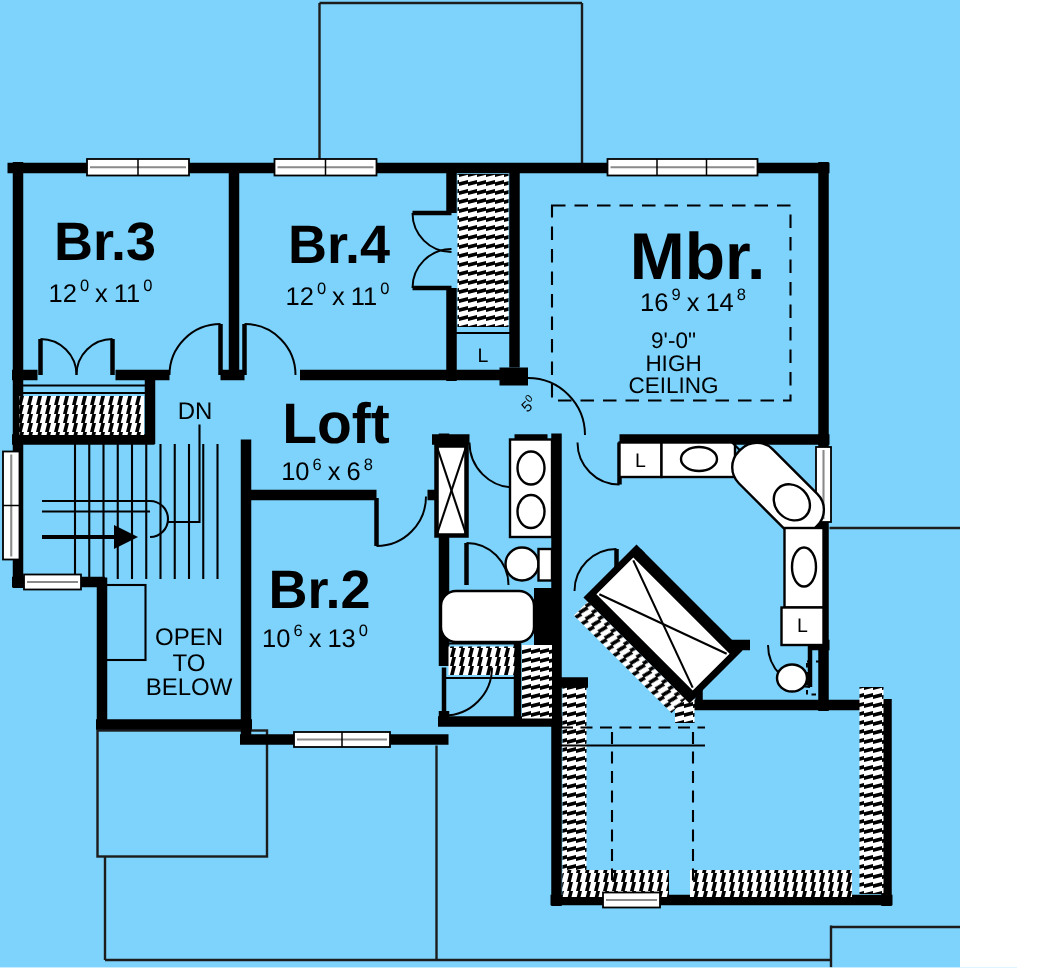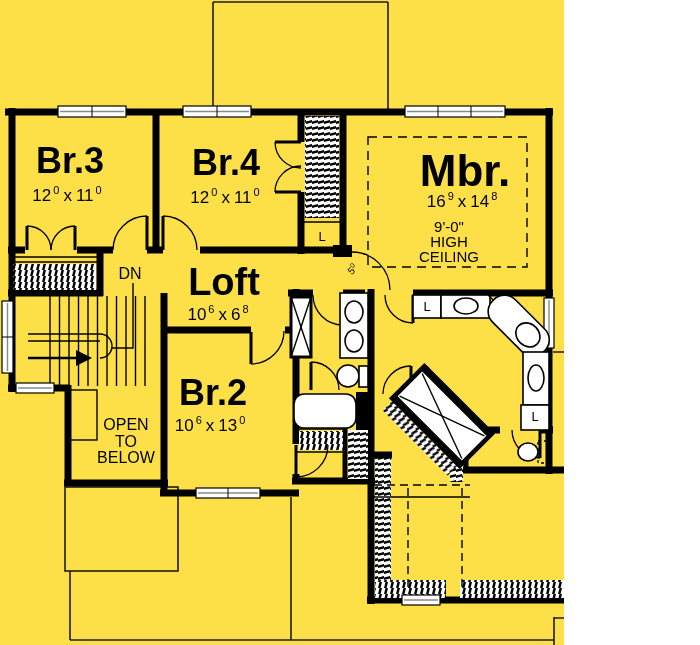--- a/index.html
+++ b/index.html
@@ -1,16 +1,16 @@
 <!DOCTYPE html>
 <html><head>
 <meta charset="utf-8">
 <style>
   html,body{margin:0;padding:0;background:#ffffff;}
-  .stage{position:relative;width:564px;height:645px;background:#fde047;overflow:hidden;
+  .stage{position:relative;width:640px;height:645px;background:#7dd3fc;overflow:hidden;
          font-family:"Liberation Sans", sans-serif;}
   svg{position:absolute;left:0;top:0;}
   .wall{stroke:#000;stroke-width:7;fill:none;}
   .wall5{stroke:#000;stroke-width:5;fill:none;}
   .thin{stroke:#000;stroke-width:1.4;fill:none;}
   .roof{stroke:#1c1c1c;stroke-width:1.6;fill:none;}
   .fix{fill:#fff;stroke:#000;stroke-width:1.6;}
   .arc{fill:none;stroke:#000;stroke-width:1.3;}
   .leaf{stroke:#000;stroke-width:3;fill:none;}
   .dash{stroke:#000;stroke-width:1.4;fill:none;stroke-dasharray:8 5;}

